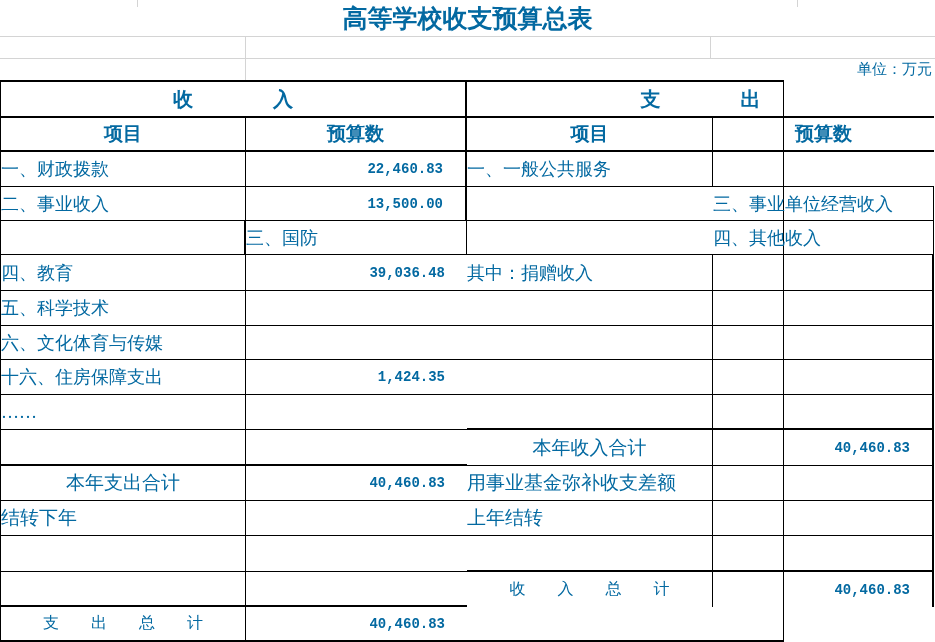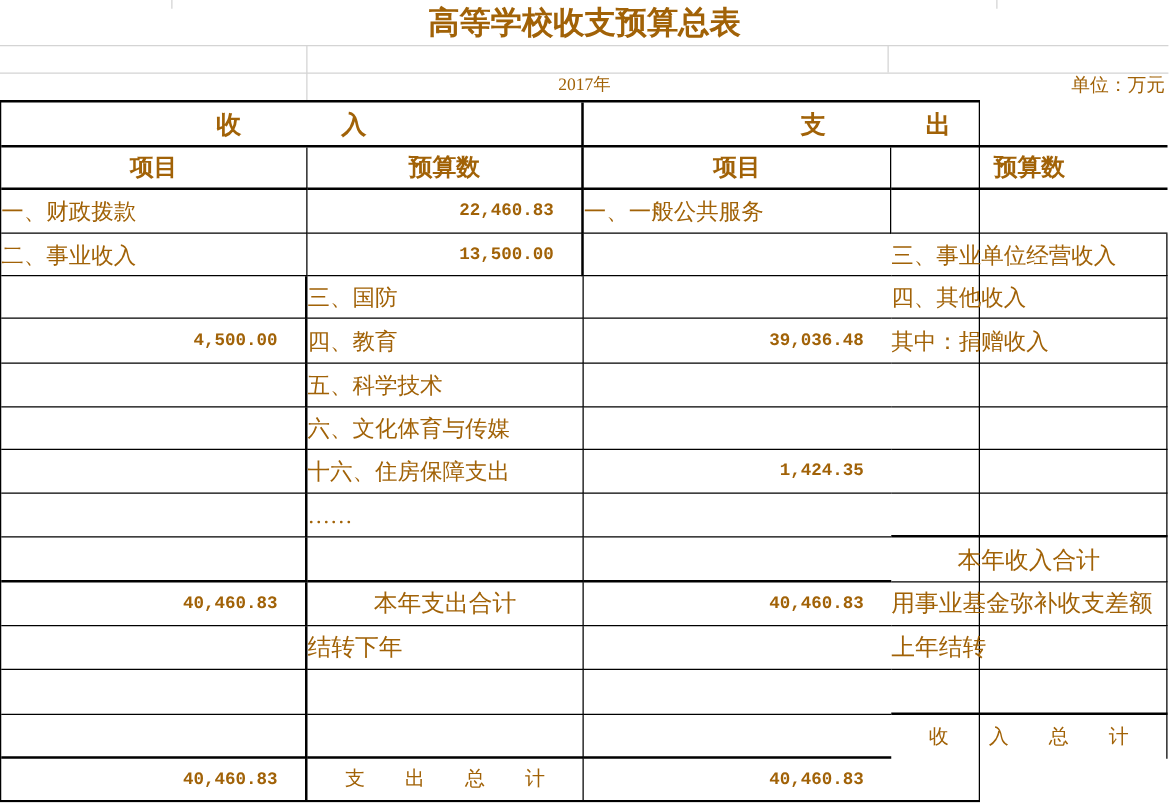--- a/index.html
+++ b/index.html
@@ -1,18 +1,18 @@
 <!DOCTYPE html>
 <html><head>
 <meta charset="utf-8">
 <style>
   html,body { margin:0; padding:0; background:#fff; }
   .page {
     position:relative; width:935px; height:642px; background:#ffffff;
-    font-family:"Liberation Serif","DejaVu Serif",serif; color:#a16207;
+    font-family:"Liberation Serif","DejaVu Serif",serif; color:#0369a1;
     overflow:hidden;
   }
   .title {
     position:absolute; top:3px; left:0; width:935px; text-align:center;
     font-size:25px; font-weight:bold; line-height:32px;
   }
   .gl { position:absolute; background:#d4d4d4; }
   .year {
     position:absolute; top:59px; left:0; width:935px; text-align:center;
     font-size:14px; line-height:20px;
@@ -62,21 +62,20 @@
 <div class="page">
 
   <div class="title">高等学校收支预算总表</div>
   <div class="gl" style="left:137px;top:0;width:1px;height:7px"></div>
   <div class="gl" style="left:797px;top:0;width:1px;height:7px"></div>
   <div class="gl" style="left:0;top:36px;width:935px;height:1px"></div>
   <div class="gl" style="left:0;top:58px;width:935px;height:1px"></div>
   <div class="gl" style="left:245px;top:36px;width:1px;height:44px"></div>
   <div class="gl" style="left:710px;top:36px;width:1px;height:22px"></div>
 
-  <div class="year">2017年</div>
   <div class="unit">单位：万元</div>
 
   <div class="table">
 
     <div class="cell sec c2">收　　　　入</div>
     <div class="cell sec c4">支　　　　出</div>
 
     <div class="cell hdr">项目</div>
     <div class="cell hdr c2">预算数</div>
     <div class="cell hdr">项目</div>
@@ -90,21 +89,20 @@
     <div class="cell item">二、事业收入</div>
     <div class="cell val c2">13,500.00</div>
     <div class="cell val c4"></div>
 
     <div class="cell item">三、事业单位经营收入</div>
     <div class="cell val c2"></div>
     <div class="cell item">三、国防</div>
     <div class="cell val c4"></div>
 
     <div class="cell item">四、其他收入</div>
-    <div class="cell val c2">4,500.00</div>
     <div class="cell item">四、教育</div>
     <div class="cell val c4">39,036.48</div>
 
     <div class="cell item indent">其中：捐赠收入</div>
     <div class="cell val c2"></div>
     <div class="cell item">五、科学技术</div>
     <div class="cell val c4"></div>
 
     <div class="cell item"></div>
     <div class="cell val c2"></div>

